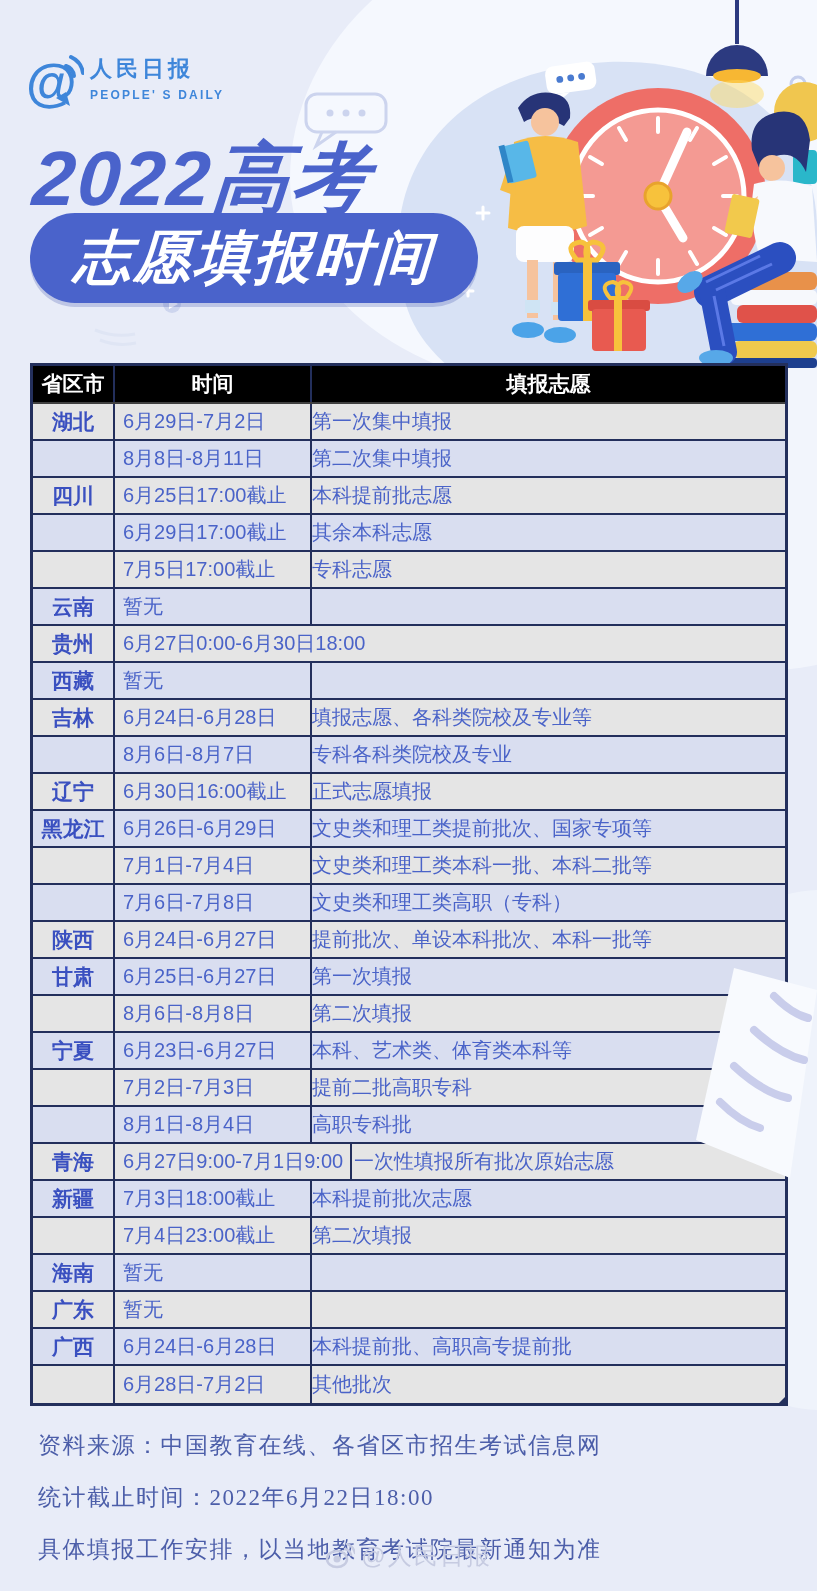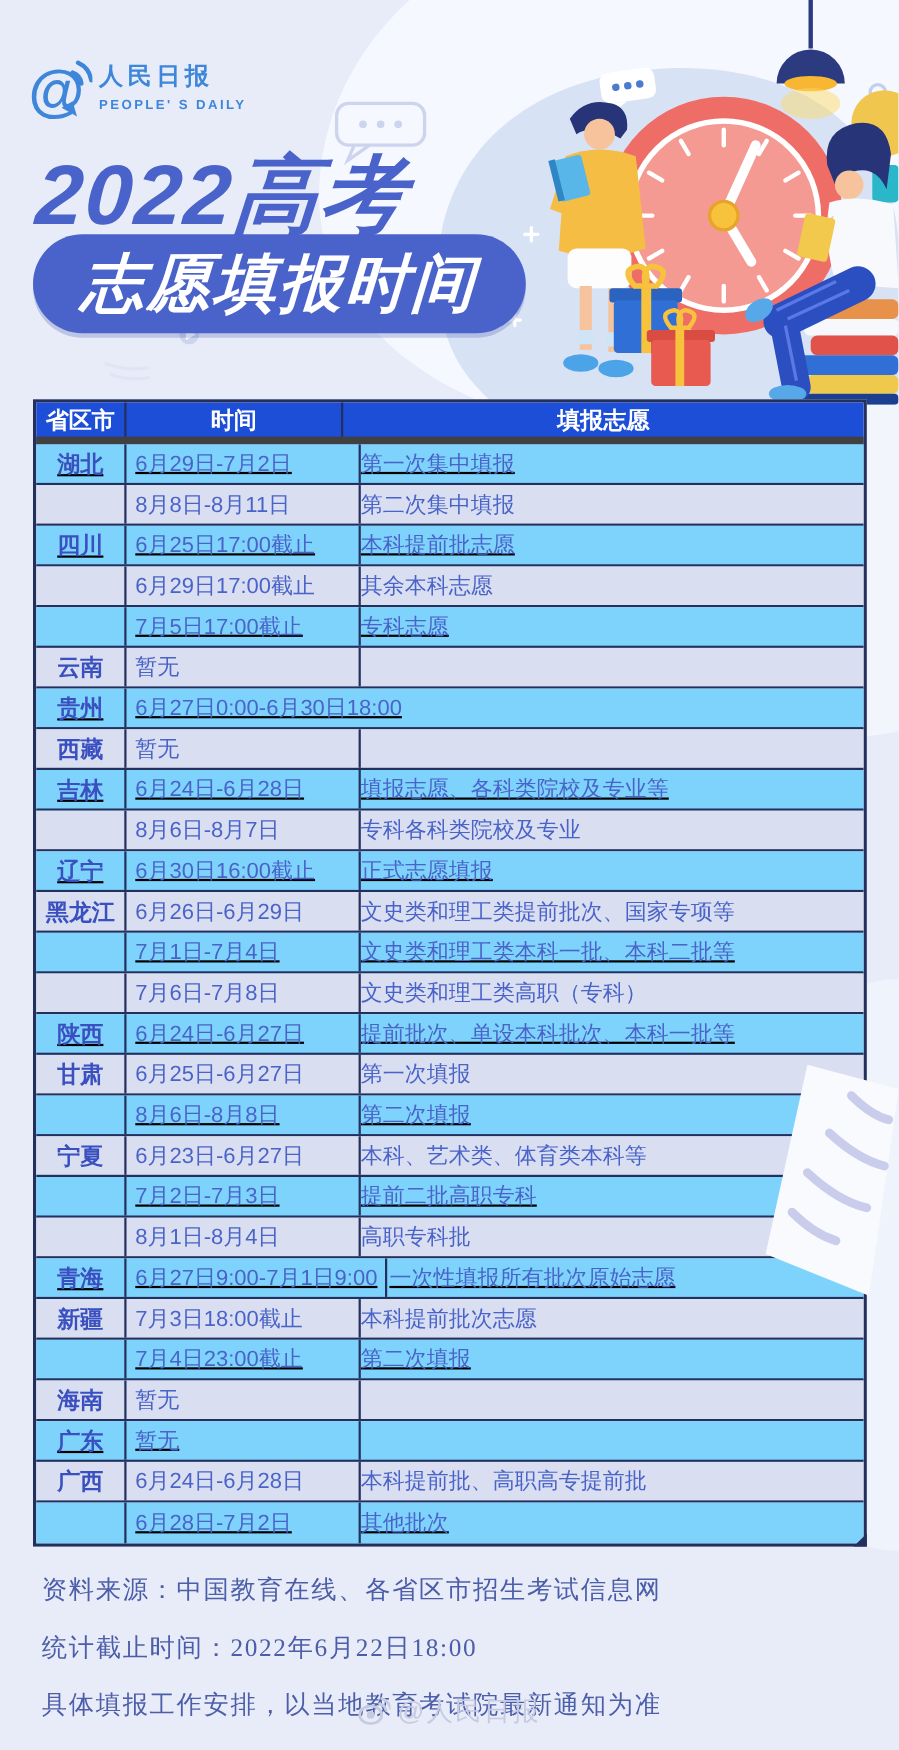--- a/index.html
+++ b/index.html
@@ -18,32 +18,32 @@
   .brand-cn{font-size:22px;font-weight:bold;color:#3e86da;letter-spacing:4px;line-height:34px;}
   .brand-en{font-size:12px;font-weight:bold;color:#3e86da;letter-spacing:2.2px;margin-top:2px;}
 
   
   .title1{position:absolute;left:33px;top:138px;margin:0;font-size:77px;line-height:80px;font-weight:800;font-style:italic;color:#4a63cb;letter-spacing:2px;transform:skewX(-4deg);}
   .title2-pill{position:absolute;left:30px;top:213px;width:448px;height:90px;background:#4a63cb;border-radius:46px;display:flex;align-items:center;justify-content:center;box-shadow:0 4px 0 rgba(58,80,170,.25);}
   .title2-pill span{color:#ffffff;font-size:57px;font-weight:800;font-style:italic;letter-spacing:3px;transform:skewX(-3deg);}
 
   
   .gk-table{position:absolute;left:30px;top:363px;width:758px;border:3px solid #232f5c;background:#fbfdff;box-sizing:border-box;}
-  .t-head{display:flex;height:38px;background:#1d4ed8;border-bottom:7px solid #404040;box-sizing:border-box;}
+  .t-head{display:flex;height:38px;background:#000000;border-bottom:2px solid #404040;box-sizing:border-box;}
   .th{display:flex;align-items:center;justify-content:center;color:#ffffff;font-weight:bold;font-size:21px;box-sizing:border-box;}
   .th1{width:82px;border-right:2px solid #232f5c;}
   .th2{width:197px;border-right:2px solid #232f5c;}
   .th3{flex:1;}
   .t-row{display:flex;height:37px;border-bottom:2px solid #232f5c;box-sizing:border-box;}
   .t-row:last-child{border-bottom:none;}
-  .t-row.odd{background:#7dd3fc;text-decoration:underline;}
+  .t-row.odd{background:#e5e5e5;}
   .t-row.even{background:#d9def0;}
   .cell{display:flex;align-items:center;font-size:20px;color:#4a63c8;box-sizing:border-box;overflow:hidden;white-space:nowrap;}
   .cell.prov{width:82px;justify-content:center;font-weight:bold;color:#3a50c0;font-size:21px;border-right:2px solid #232f5c;}
-  .cell.time{width:213px;padding-left:8px;border-right:2px solid #232f5c;}
+  .cell.time{width:197px;padding-left:8px;border-right:2px solid #232f5c;}
   .cell.time.merged{flex:1;border-right:none;}
   .cell.time.wide{width:237px;}
   .cell.plan{flex:1;padding-left:0;}
   .cell.plan.narrow{padding-left:2px;}
   .corner-curl{position:absolute;right:-3px;bottom:-3px;width:0;height:0;border-left:12px solid transparent;border-bottom:12px solid #232f5c;}
 
   
   .src-lines{position:absolute;left:38px;top:1430px;font-family:"Liberation Serif","DejaVu Serif",serif;color:#4c5ea9;font-size:23px;letter-spacing:1.5px;}
   .src-lines div{margin-bottom:21px;}
   .watermark{position:absolute;left:0;top:1540px;width:817px;display:flex;align-items:center;justify-content:center;color:#c6cbe1;font-size:24px;font-weight:normal;letter-spacing:2px;}

